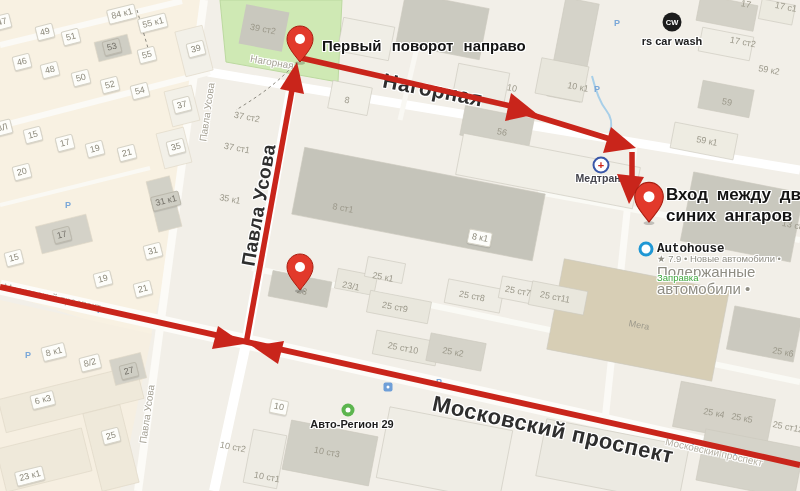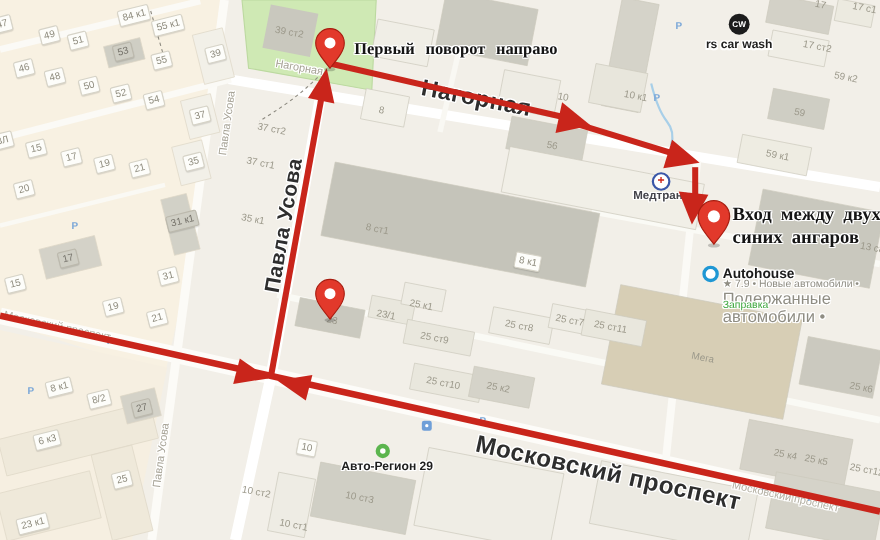--- a/index.html
+++ b/index.html
@@ -31,41 +31,41 @@
   #lbl-pavla-big{left:259px;top:205px;transform:translate(-50%,-50%) rotate(-80deg);font-size:19px;}
   #lbl-mosk-big{left:553px;top:430px;transform:translate(-50%,-50%) rotate(12.5deg);font-size:22px;}
   #lbl-nagornaya-sm{left:272px;top:62px;transform:translate(-50%,-50%) rotate(10deg);}
   #lbl-pavla-sm-top{left:207px;top:112px;transform:translate(-50%,-50%) rotate(-82deg);}
   #lbl-pavla-sm-bot{left:147px;top:414px;transform:translate(-50%,-50%) rotate(-82deg);}
   #lbl-mosk-sm-left{left:52px;top:297px;transform:translate(-50%,-50%) rotate(12deg);color:#b3afa2;}
   #lbl-mosk-sm-right{left:714px;top:452px;transform:translate(-50%,-50%) rotate(12.5deg);color:#b3afa2;}
 
   
   .note{position:absolute;color:#141414;font-weight:600;white-space:nowrap;
-        font-family:Liberation Serif, serif;}
+        font-family:Liberation Sans, sans-serif;}
   #note-first-turn{left:322px;top:37px;font-size:15px;word-spacing:6px;}
   #note-entrance{left:666px;top:184px;font-size:17px;word-spacing:4px;line-height:1.25;}
   #note-gas{left:314px;top:256px;font-size:16px;word-spacing:7px;}
 
   
   .poi{position:absolute;}
   #carwash-icon{left:672px;top:22px;width:19px;height:19px;border-radius:50%;
       background:#1c1c1c;transform:translate(-50%,-50%);display:flex;
       align-items:center;justify-content:center;color:#fff;font-size:7.5px;font-weight:bold;}
   #carwash-label{left:672px;top:35px;transform:translate(-50%,0);font-size:11px;
       font-weight:700;color:#202020;}
   #medtrans-icon{left:601px;top:165px;width:13px;height:13px;border-radius:50%;
       background:#fff;border:2px solid #3a57a8;transform:translate(-50%,-50%);
       display:flex;align-items:center;justify-content:center;color:#cd2418;
       font-size:11px;font-weight:700;line-height:1;}
   #medtrans-label{left:601px;top:172px;transform:translate(-50%,0);font-size:10.5px;
       font-weight:600;color:#43434b;}
   #autohouse-icon{left:646px;top:249px;width:9px;height:9px;border-radius:50%;
       background:#fff;border:3px solid #1f97d4;transform:translate(-50%,-50%);}
-  #autohouse-name{left:657px;top:242px;font-size:12.5px;font-weight:700;color:#1b1b1b;}
+  #autohouse-name{left:657px;top:242px;font-size:12.5px;font-weight:700;color:#1b1b1b;font-family:Liberation Mono, monospace;}
   #autohouse-meta1{left:657px;top:253px;font-size:9.5px;color:#8f8d83;}
   #autohouse-meta2{left:657px;top:263px;font-size:15px;color:#8f8d83;}
   #autohouse-status{left:657px;top:272px;font-size:9.5px;color:#3da63d;}
   #avtoregion-icon{left:348px;top:410px;width:13px;height:13px;border-radius:50%;
       background:#5cb54e;transform:translate(-50%,-50%);}
   #avtoregion-icon::after{content:"";position:absolute;left:4px;top:4px;width:5px;height:5px;
       border-radius:50%;background:#fff;}
   #avtoregion-label{left:352px;top:418px;transform:translate(-50%,0);font-size:11px;
       font-weight:700;color:#1e1e1e;}
   #bus-icon{position:absolute;left:388px;top:387px;width:9px;height:9px;border-radius:2px;

